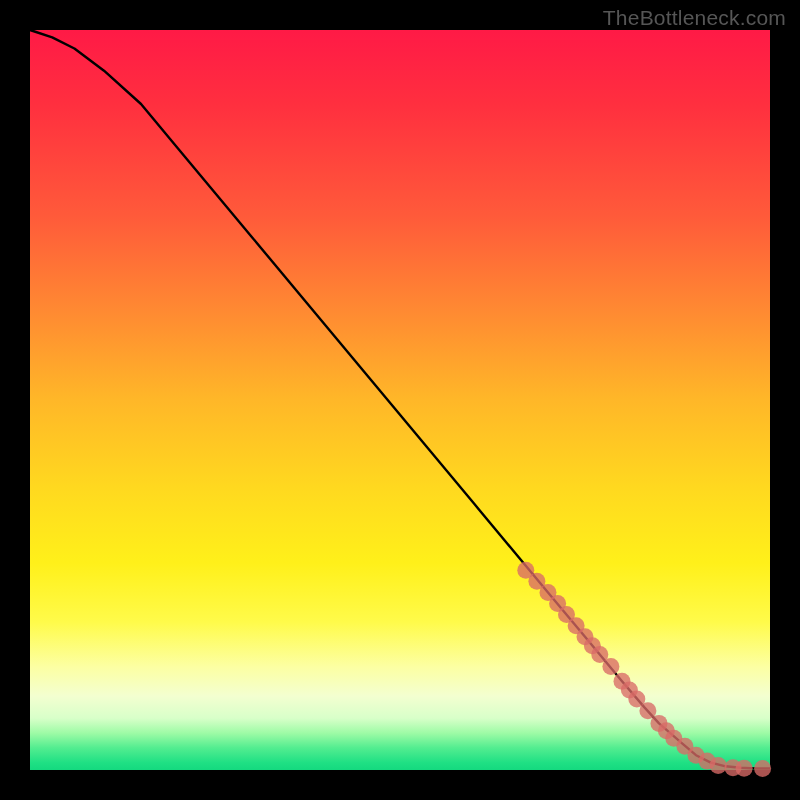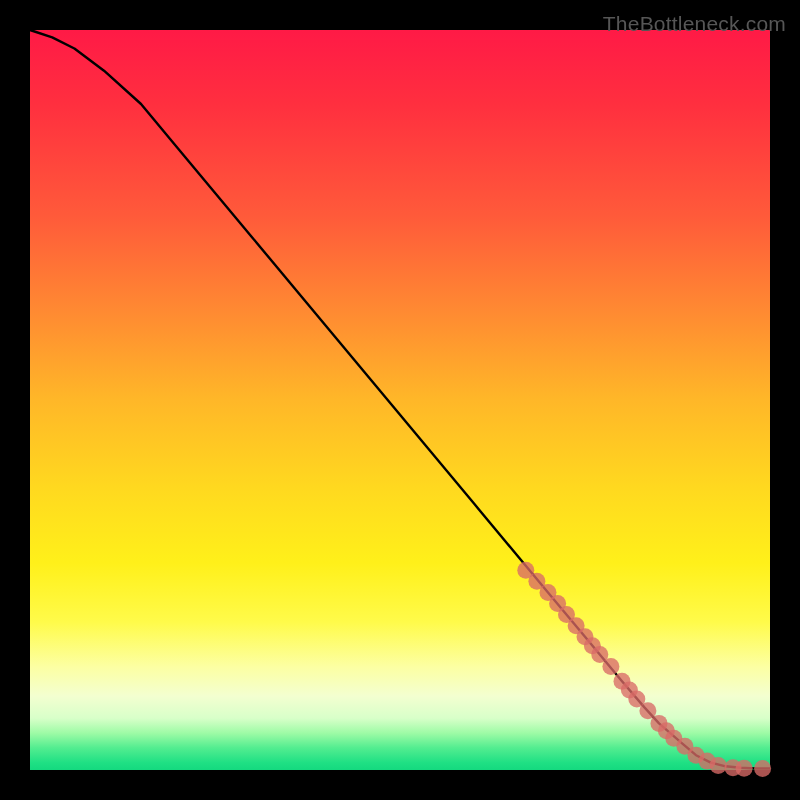--- a/index.html
+++ b/index.html
@@ -12,21 +12,21 @@
     font-family: Arial, Helvetica, sans-serif;
   }
   .frame {
     position: relative;
     width: 800px;
     height: 800px;
     background: #000;
   }
   .watermark {
     position: absolute;
-    top: 12px;
+    top: 6px;
     right: 14px;
     font-size: 21px;
     font-weight: 500;
     color: #565656;
     letter-spacing: 0.2px;
     z-index: 50;
   }
   .plot-area {
     position: absolute;
     left: 30px;

